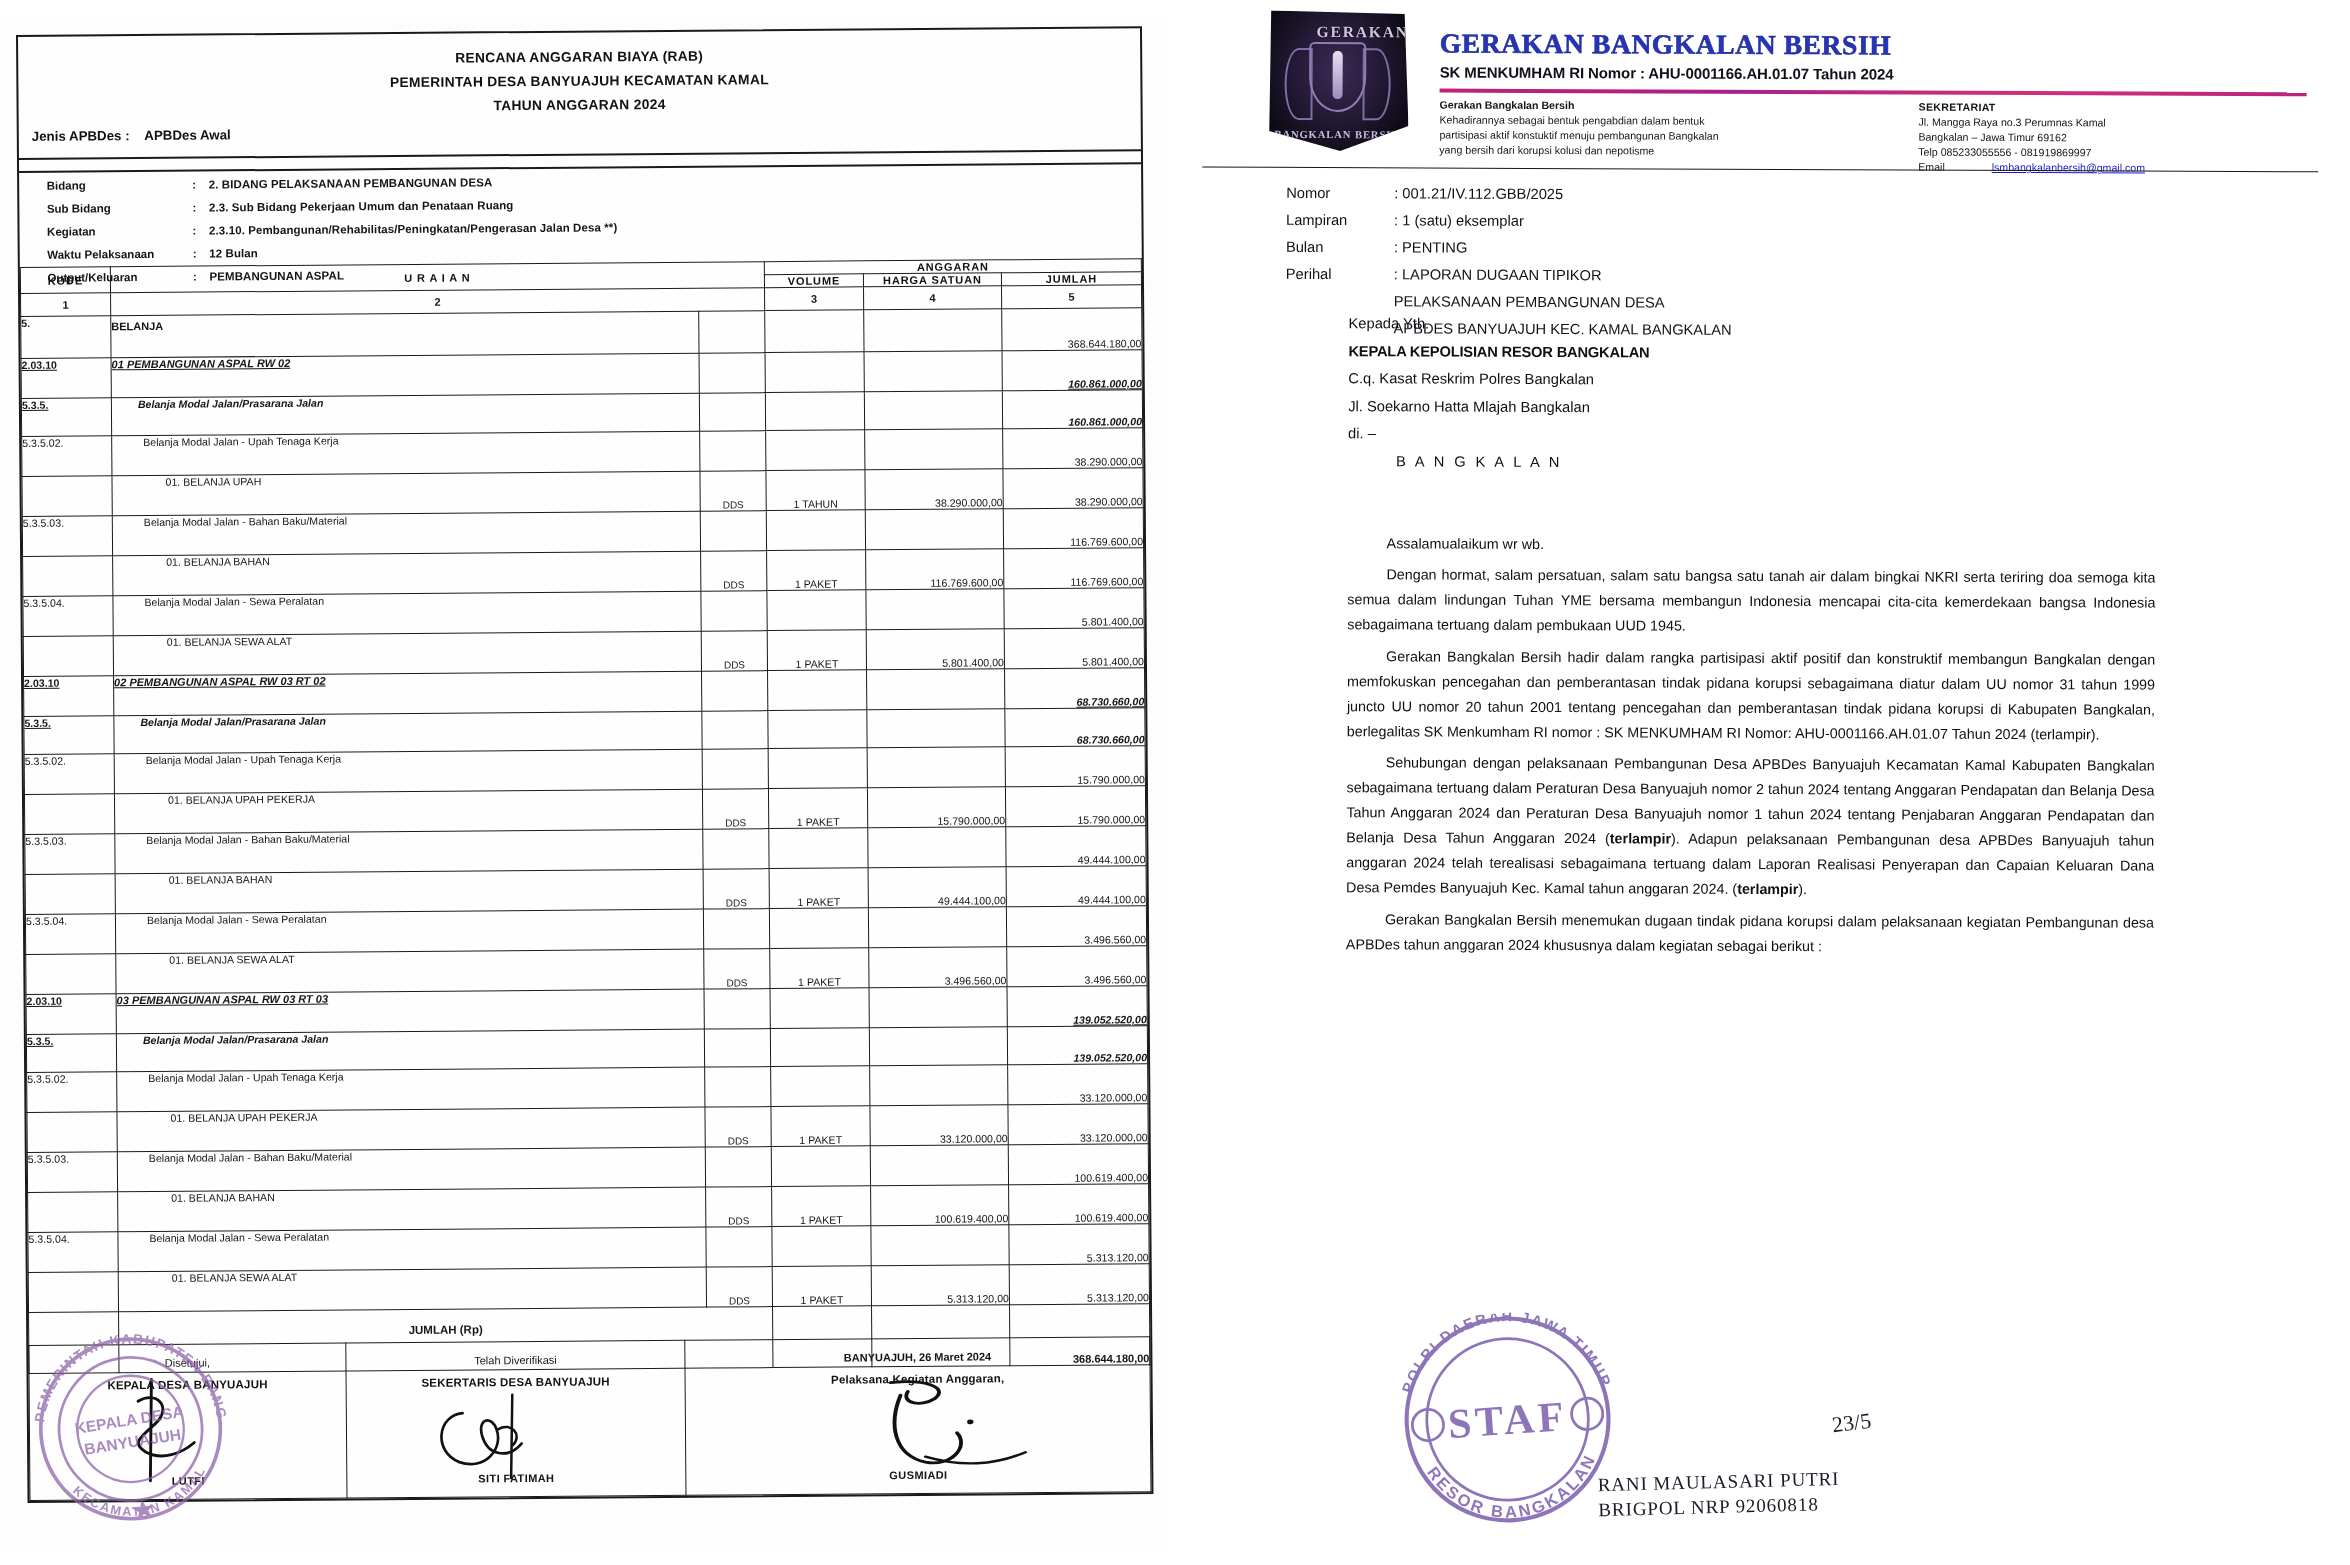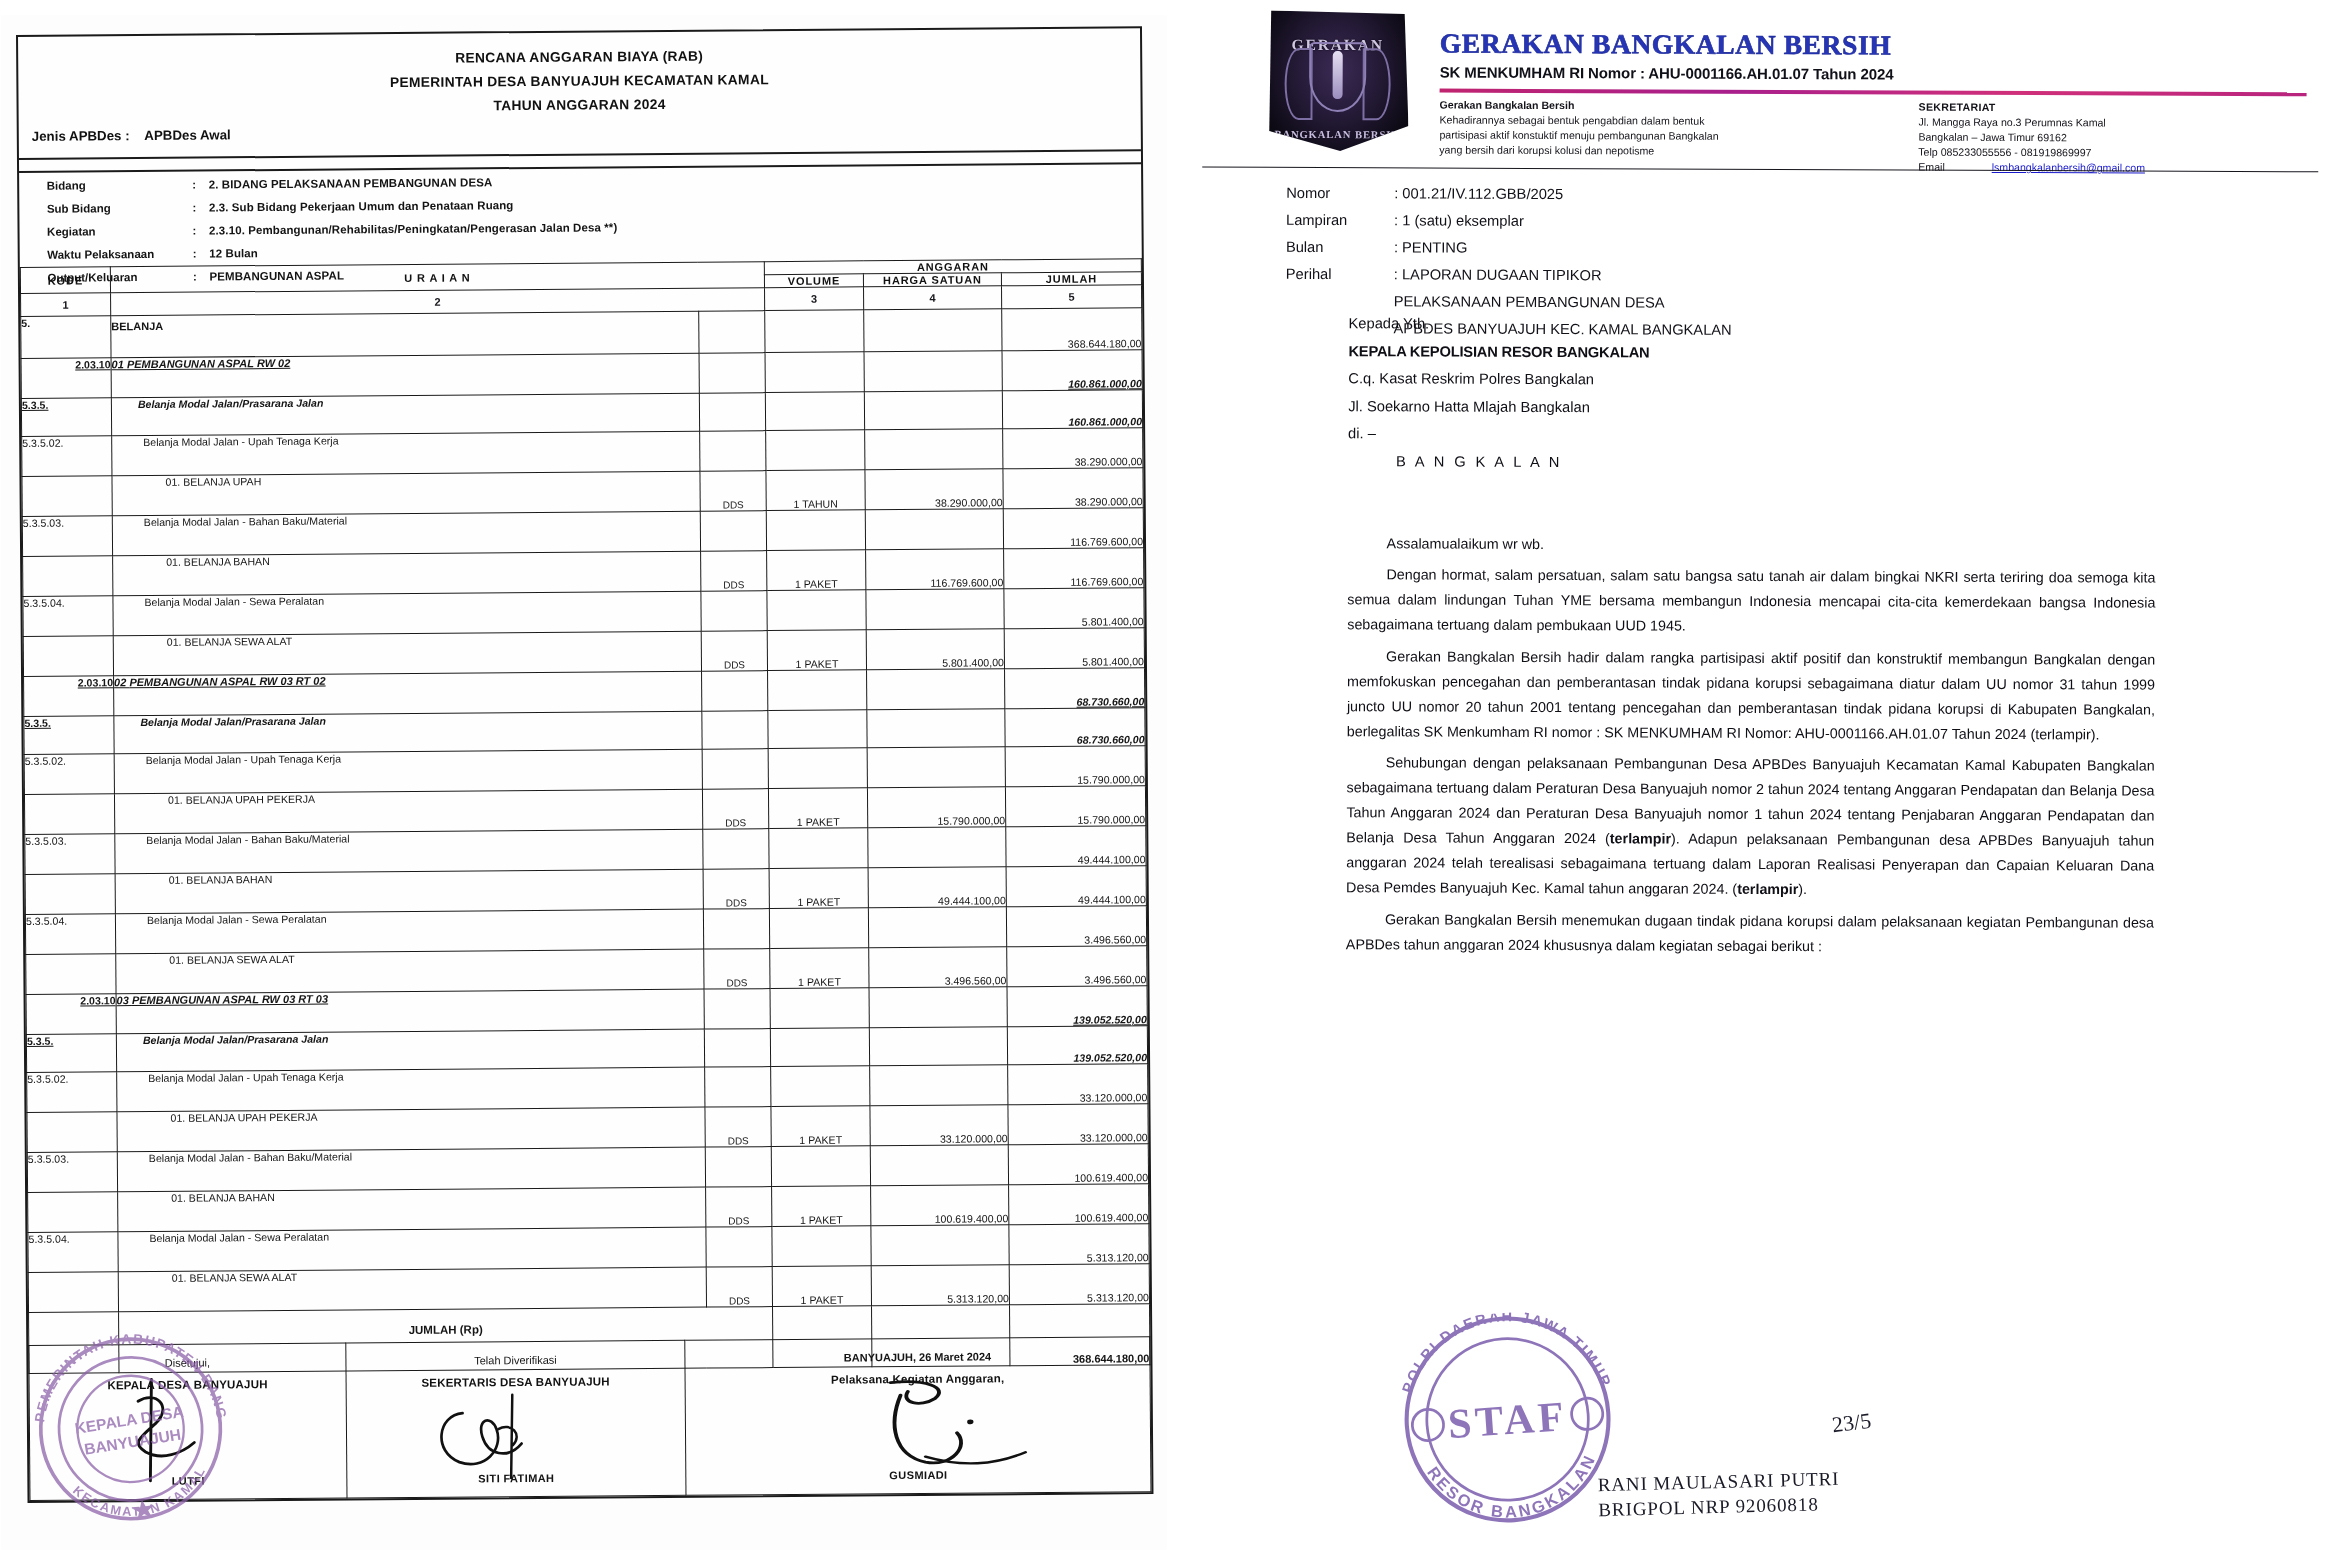--- a/index.html
+++ b/index.html
@@ -53,21 +53,21 @@
   td.uraian{font-size:10.6px;text-align:left;padding-left:11px;color:#151515;vertical-align:top;padding-top:2.8px;}
   td.src{font-size:10px;text-align:center;color:#191919;vertical-align:bottom;padding-bottom:3.7px;}
   td.num{font-size:10.6px;text-align:right;padding-right:9.2px;color:#151515;vertical-align:bottom;padding-bottom:3.7px;}
   td.ctr{font-size:10.6px;text-align:center;color:#151515;vertical-align:bottom;padding-bottom:3.7px;}
 
   tr.lvl-belanja td{height:37px;}
   tr.lvl-belanja .uraian{font-weight:bold;font-size:11px;padding-top:3.7px;}
   tr.lvl-belanja .kode{font-weight:bold;}
 
   tr.lvl-keg td{height:39px;}
-  tr.lvl-keg .kode{font-weight:bold;text-decoration:underline;text-align:right;}
+  tr.lvl-keg .kode{font-weight:bold;text-decoration:underline;}
   tr.lvl-keg .uraian{font-weight:bold;font-style:italic;text-decoration:underline;font-size:11px;}
   tr.lvl-keg .num{font-weight:bold;font-style:italic;text-decoration:underline;}
 
   tr.lvl-sub td{height:37px;}
   tr.lvl-sub .kode{font-weight:bold;text-decoration:underline;}
   tr.lvl-sub .uraian{font-weight:bold;font-style:italic;padding-left:26px;}
   tr.lvl-sub .num{font-weight:bold;font-style:italic;}
 
   tr.lvl-akun td{height:39px;}
   tr.lvl-akun .uraian{padding-left:31px;}
@@ -109,21 +109,21 @@
     transform:rotate(0.25deg);transform-origin:center top;
   }
   .lh{position:absolute;left:0;top:7.3px;width:100%;height:156px;}
   .logo{
     position:absolute;left:64px;top:5.5px;width:142px;height:140px;
     background:radial-gradient(ellipse at 50% 42%, #3b2a55 0%, #241a36 42%, #0e0b16 78%, #050409 100%);
     clip-path:polygon(3% 0%,97% 2%,100% 82%,52% 100%,2% 86%);
     box-shadow:0 0 1.8px #000;
   }
   .logo-top{
-    position:absolute;left:0;top:25px;width:100%;text-align:center;
+    position:absolute;left:0;top:12px;width:100%;text-align:right;
     font-size:15.6px;font-weight:bold;color:#cfc6e2;letter-spacing:1.8px;
     font-family:"Liberation Serif",serif;text-shadow:0 0 1.8px #000;
   }
   .logo-shield{
     position:absolute;left:50%;top:31px;transform:translateX(-50%);
     width:53px;height:66px;border:2.8px solid #8e7fb5;border-radius:5.5px 5.5px 50% 50%;
   }
   .logo-fig{
     position:absolute;left:50%;top:40px;transform:translateX(-50%);
     width:10px;height:48px;background:linear-gradient(#e6e0f2,#9b8dbd);border-radius:4.6px;

